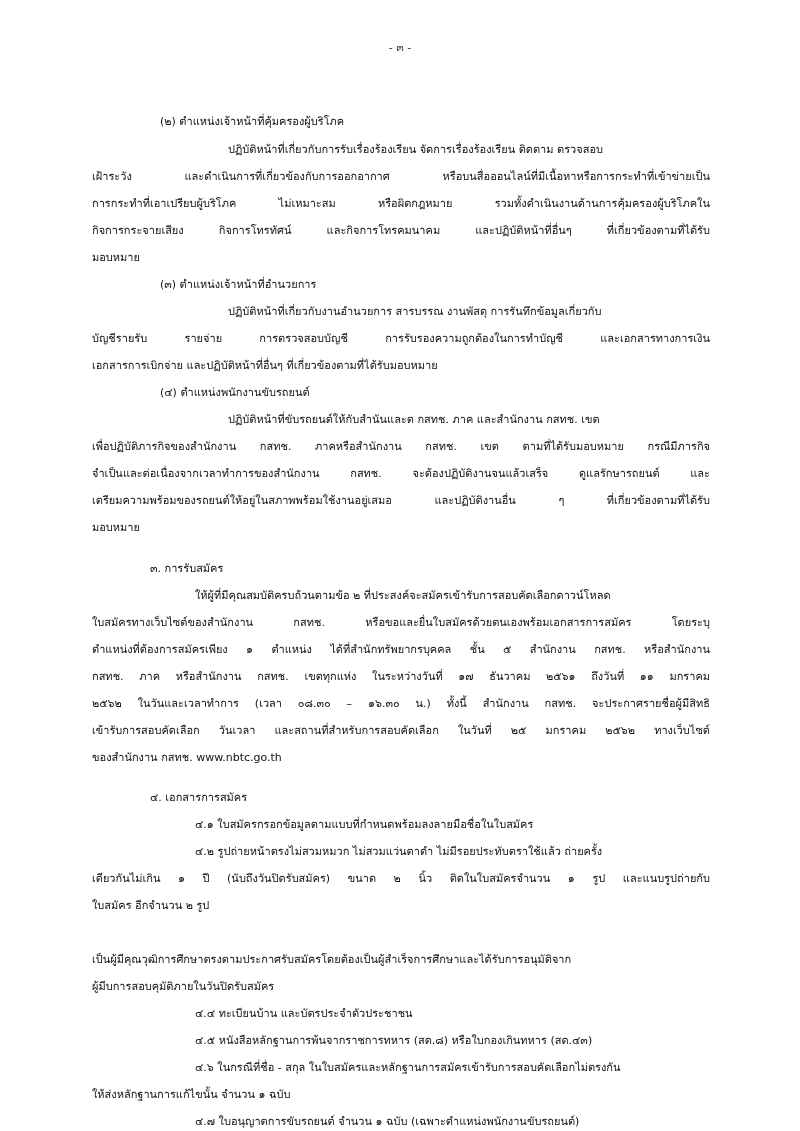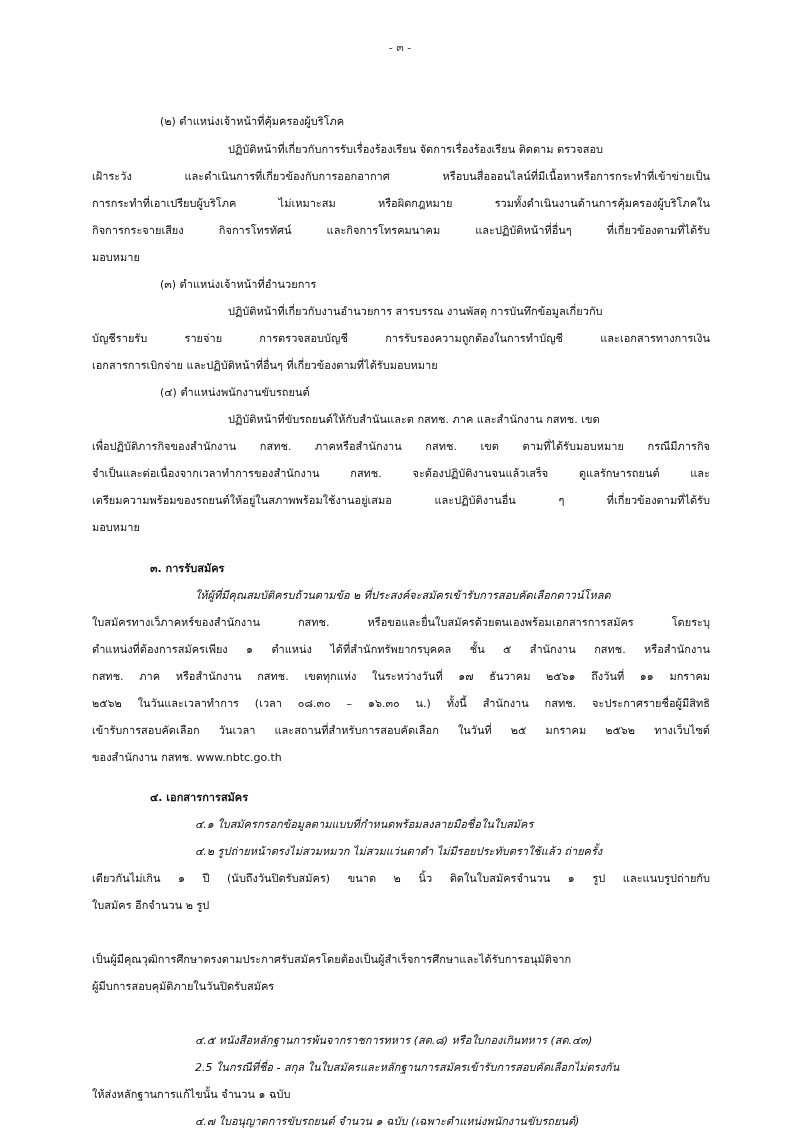--- a/index.html
+++ b/index.html
@@ -4,70 +4,71 @@
 <style>
   html, body { margin: 0; padding: 0; background: #ffffff; }
   body { width: 800px; height: 1131px; position: relative; overflow: hidden;
          font-family: "DejaVu Sans", "Liberation Sans", sans-serif; color: #111; }
   .page { position: absolute; left: 0; top: 0; width: 800px; height: 1131px; }
   .pagenum { position: absolute; left: 0; width: 800px; top: 38px; text-align: center; font-size: 11px; color: #333; }
   .line { position: absolute; white-space: nowrap; font-size: 11px; line-height: 18px; }
   .ind1 { left: 228px; text-align: right; }
   .ind0 { left: 92px; }
   .hind { left: 160px; }
-  .sub2 { left: 195px; font-style: italic; }
+  .sub2 { left: 195px; }
   .sub3 { left: 212px; }
-  .bold { font-weight: bold; }
+  .bold { font-weight: normal; }
   .just { width: 618px; text-align: justify; text-align-last: justify; }
 </style>
 </head>
 <body>
 
 <div class="page">
 
   <div class="pagenum">- ๓ -</div>
 
   <div class="line hind" style="top:113px">(๒)  ตำแหน่งเจ้าหน้าที่คุ้มครองผู้บริโภค</div>
   <div class="line ind1" style="top:141px">ปฏิบัติหน้าที่เกี่ยวกับการรับเรื่องร้องเรียน จัดการเรื่องร้องเรียน ติดตาม ตรวจสอบ</div>
   <div class="line ind0 just" style="top:168px">เฝ้าระวัง และดำเนินการที่เกี่ยวข้องกับการออกอากาศ หรือบนสื่อออนไลน์ที่มีเนื้อหาหรือการกระทำที่เข้าข่ายเป็น</div>
   <div class="line ind0 just" style="top:195px">การกระทำที่เอาเปรียบผู้บริโภค ไม่เหมาะสม หรือผิดกฎหมาย รวมทั้งดำเนินงานด้านการคุ้มครองผู้บริโภคใน</div>
   <div class="line ind0 just" style="top:222px">กิจการกระจายเสียง กิจการโทรทัศน์ และกิจการโทรคมนาคม และปฏิบัติหน้าที่อื่นๆ ที่เกี่ยวข้องตามที่ได้รับ</div>
   <div class="line ind0" style="top:249px">มอบหมาย</div>
 
   <div class="line hind" style="top:276px">(๓)  ตำแหน่งเจ้าหน้าที่อำนวยการ</div>
-  <div class="line ind1" style="top:303px">ปฏิบัติหน้าที่เกี่ยวกับงานอำนวยการ สารบรรณ งานพัสดุ การบันทึกข้อมูลเกี่ยวกับ</div>
+  <div class="line ind1" style="top:303px">ปฏิบัติหน้าที่เกี่ยวกับงานอำนวยการ สารบรรณ งานพัสดุ การรันทึกข้อมูลเกี่ยวกับ</div>
   <div class="line ind0 just" style="top:330px">บัญชีรายรับ รายจ่าย การตรวจสอบบัญชี การรับรองความถูกต้องในการทำบัญชี และเอกสารทางการเงิน</div>
   <div class="line ind0" style="top:357px">เอกสารการเบิกจ่าย และปฏิบัติหน้าที่อื่นๆ ที่เกี่ยวข้องตามที่ได้รับมอบหมาย</div>
 
   <div class="line hind" style="top:384px">(๔)  ตำแหน่งพนักงานขับรถยนต์</div>
   <div class="line ind1" style="top:411px">ปฏิบัติหน้าที่ขับรถยนต์ให้กับสำนันและต กสทช. ภาค และสำนักงาน กสทช. เขต</div>
   <div class="line ind0 just" style="top:465px">จำเป็นและต่อเนื่องจากเวลาทำการของสำนักงาน กสทช. จะต้องปฏิบัติงานจนแล้วเสร็จ ดูแลรักษารถยนต์ และ</div>
   <div class="line ind0 just" style="top:438px">เพื่อปฏิบัติภารกิจของสำนักงาน กสทช. ภาคหรือสำนักงาน กสทช. เขต ตามที่ได้รับมอบหมาย   กรณีมีภารกิจ</div>
   <div class="line ind0 just" style="top:492px">เตรียมความพร้อมของรถยนต์ให้อยู่ในสภาพพร้อมใช้งานอยู่เสมอ และปฏิบัติงานอื่น ๆ ที่เกี่ยวข้องตามที่ได้รับ</div>
   <div class="line ind0" style="top:519px">มอบหมาย</div>
 
   <div class="line bold" style="top:560px; left:150px">๓. การรับสมัคร</div>
   <div class="line sub2" style="top:587px">ให้ผู้ที่มีคุณสมบัติครบถ้วนตามข้อ ๒ ที่ประสงค์จะสมัครเข้ารับการสอบคัดเลือกดาวน์โหลด</div>
-  <div class="line ind0 just" style="top:614px">ใบสมัครทางเว็ภาคหร์ของสำนักงาน กสทช. หรือขอและยื่นใบสมัครด้วยตนเองพร้อมเอกสารการสมัคร โดยระบุ</div>
+  <div class="line ind0 just" style="top:614px">ใบสมัครทางเว็บไซต์ของสำนักงาน กสทช. หรือขอและยื่นใบสมัครด้วยตนเองพร้อมเอกสารการสมัคร โดยระบุ</div>
   <div class="line ind0 just" style="top:641px">ตำแหน่งที่ต้องการสมัครเพียง ๑ ตำแหน่ง ได้ที่สำนักทรัพยากรบุคคล ชั้น ๕ สำนักงาน กสทช. หรือสำนักงาน</div>
   <div class="line ind0 just" style="top:668px">กสทช. ภาค หรือสำนักงาน กสทช. เขตทุกแห่ง ในระหว่างวันที่ ๑๗ ธันวาคม ๒๕๖๑ ถึงวันที่ ๑๑ มกราคม</div>
   <div class="line ind0 just" style="top:695px">๒๕๖๒  ในวันและเวลาทำการ (เวลา ๐๘.๓๐ – ๑๖.๓๐ น.)  ทั้งนี้ สำนักงาน กสทช. จะประกาศรายชื่อผู้มีสิทธิ</div>
   <div class="line ind0 just" style="top:722px">เข้ารับการสอบคัดเลือก วันเวลา และสถานที่สำหรับการสอบคัดเลือก ในวันที่ ๒๕ มกราคม ๒๕๖๒ ทางเว็บไซต์</div>
   <div class="line ind0" style="top:749px">ของสำนักงาน กสทช. www.nbtc.go.th</div>
 
   <div class="line bold" style="top:789px; left:150px">๔. เอกสารการสมัคร</div>
   <div class="line sub2" style="top:816px">๔.๑ ใบสมัครกรอกข้อมูลตามแบบที่กำหนดพร้อมลงลายมือชื่อในใบสมัคร</div>
 
   <div class="line sub2" style="top:843px">๔.๒ รูปถ่ายหน้าตรงไม่สวมหมวก ไม่สวมแว่นตาดำ ไม่มีรอยประทับตราใช้แล้ว ถ่ายครั้ง</div>
   <div class="line ind0 just" style="top:870px">เดียวกันไม่เกิน ๑ ปี (นับถึงวันปิดรับสมัคร) ขนาด  ๒ นิ้ว ติดในใบสมัครจำนวน ๑ รูป และแนบรูปถ่ายกับ</div>
   <div class="line ind0" style="top:897px">ใบสมัคร อีกจำนวน ๒ รูป</div>
 
   <div class="line ind0 just" style="top:951px">เป็นผู้มีคุณวุฒิการศึกษาตรงตามประกาศรับสมัครโดยต้องเป็นผู้สำเร็จการศึกษาและได้รับการอนุมัติจาก</div>
   <div class="line ind0" style="top:978px">ผู้มีบการสอบคุมัติภายในวันปิดรับสมัคร</div>
 
+  <div class="line sub2" style="top:1005px">๔.๔ ทะเบียนบ้าน และบัตรประจำตัวประชาชน</div>
   <div class="line sub2" style="top:1032px">๔.๕ หนังสือหลักฐานการพ้นจากราชการทหาร (สด.๘) หรือใบกองเกินทหาร (สด.๔๓)</div>
 
-  <div class="line sub2" style="top:1059px">2.5 ในกรณีที่ชื่อ - สกุล ในใบสมัครและหลักฐานการสมัครเข้ารับการสอบคัดเลือกไม่ตรงกัน</div>
+  <div class="line sub2" style="top:1059px">๔.๖ ในกรณีที่ชื่อ - สกุล ในใบสมัครและหลักฐานการสมัครเข้ารับการสอบคัดเลือกไม่ตรงกัน</div>
   <div class="line ind0" style="top:1086px">ให้ส่งหลักฐานการแก้ไขนั้น จำนวน ๑ ฉบับ</div>
 
   <div class="line sub2" style="top:1113px">๔.๗ ใบอนุญาตการขับรถยนต์ จำนวน ๑ ฉบับ (เฉพาะตำแหน่งพนักงานขับรถยนต์)</div>
 
 </div>
 
 </body></html>

